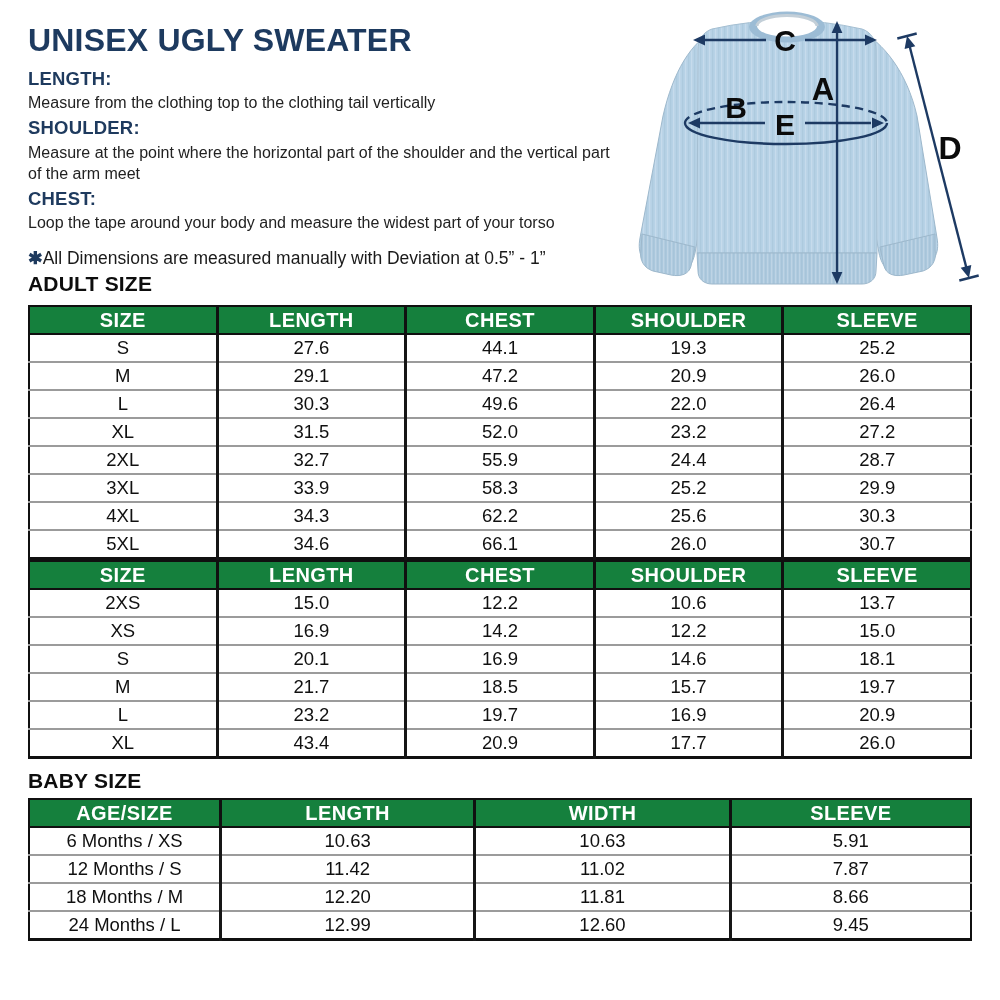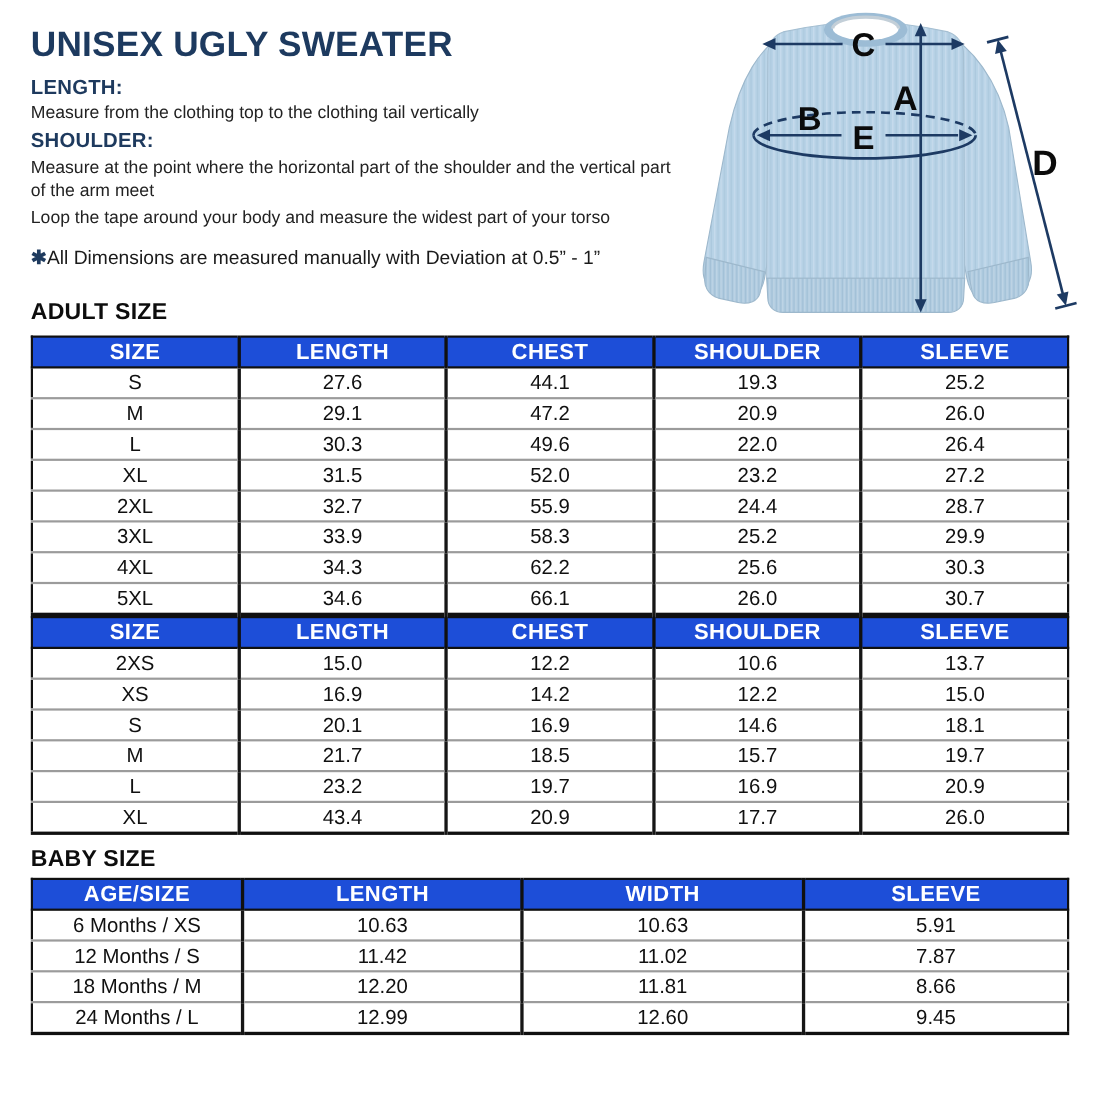--- a/index.html
+++ b/index.html
@@ -27,21 +27,21 @@
   .tables h2{
     margin:0 0 9px 0;font-size:21px;line-height:1.2;font-weight:bold;
     color:#0d0d0d;letter-spacing:0.2px;
   }
   .tables h2.mt{margin-top:9px;margin-bottom:5px;}
   table.size-table{
     border-collapse:collapse;width:944px;table-layout:fixed;
     border:2px solid #101010;border-bottom-width:3px;
   }
   table.size-table th{
-    background:#1d4ed8;color:#ffffff;font-size:20px;font-weight:bold;
+    background:#15803d;color:#ffffff;font-size:20px;font-weight:bold;
     height:26px;text-align:center;letter-spacing:0.4px;
     border:2px solid #101010;border-left-width:3px;padding:0;
   }
   table.size-table th:first-child{border-left-width:2px;}
   table.size-table td{
     font-size:18.5px;color:#101010;text-align:center;height:26px;padding:0;
     border-left:3px solid #161616;border-top:2px solid #9b9b9b;
   }
   table.size-table td:first-child{border-left:none;}
   table.size-table tbody tr:first-child td{border-top:none;}
@@ -64,20 +64,21 @@
 
   <div class="instr">
     <h3>LENGTH:</h3>
     <p>Measure from the clothing top to the clothing tail vertically</p>
   </div>
   <div class="instr">
     <h3>SHOULDER:</h3>
     <p>Measure at the point where the horizontal part of the shoulder and the vertical part of the arm meet</p>
   </div>
   <div class="instr">
+    <h3>CHEST:</h3>
     <p>Loop the tape around your body and measure the widest part of your torso</p>
   </div>
 
   <div class="note"><span class="star">✱</span><span>All Dimensions are measured manually with Deviation at 0.5” - 1”</span></div>
 </div>
 
 <div class="diagram">
 <svg width="382" height="300" viewBox="0 0 380 300">
   <defs>
     <pattern id="rib" width="6" height="8" patternUnits="userSpaceOnUse">

